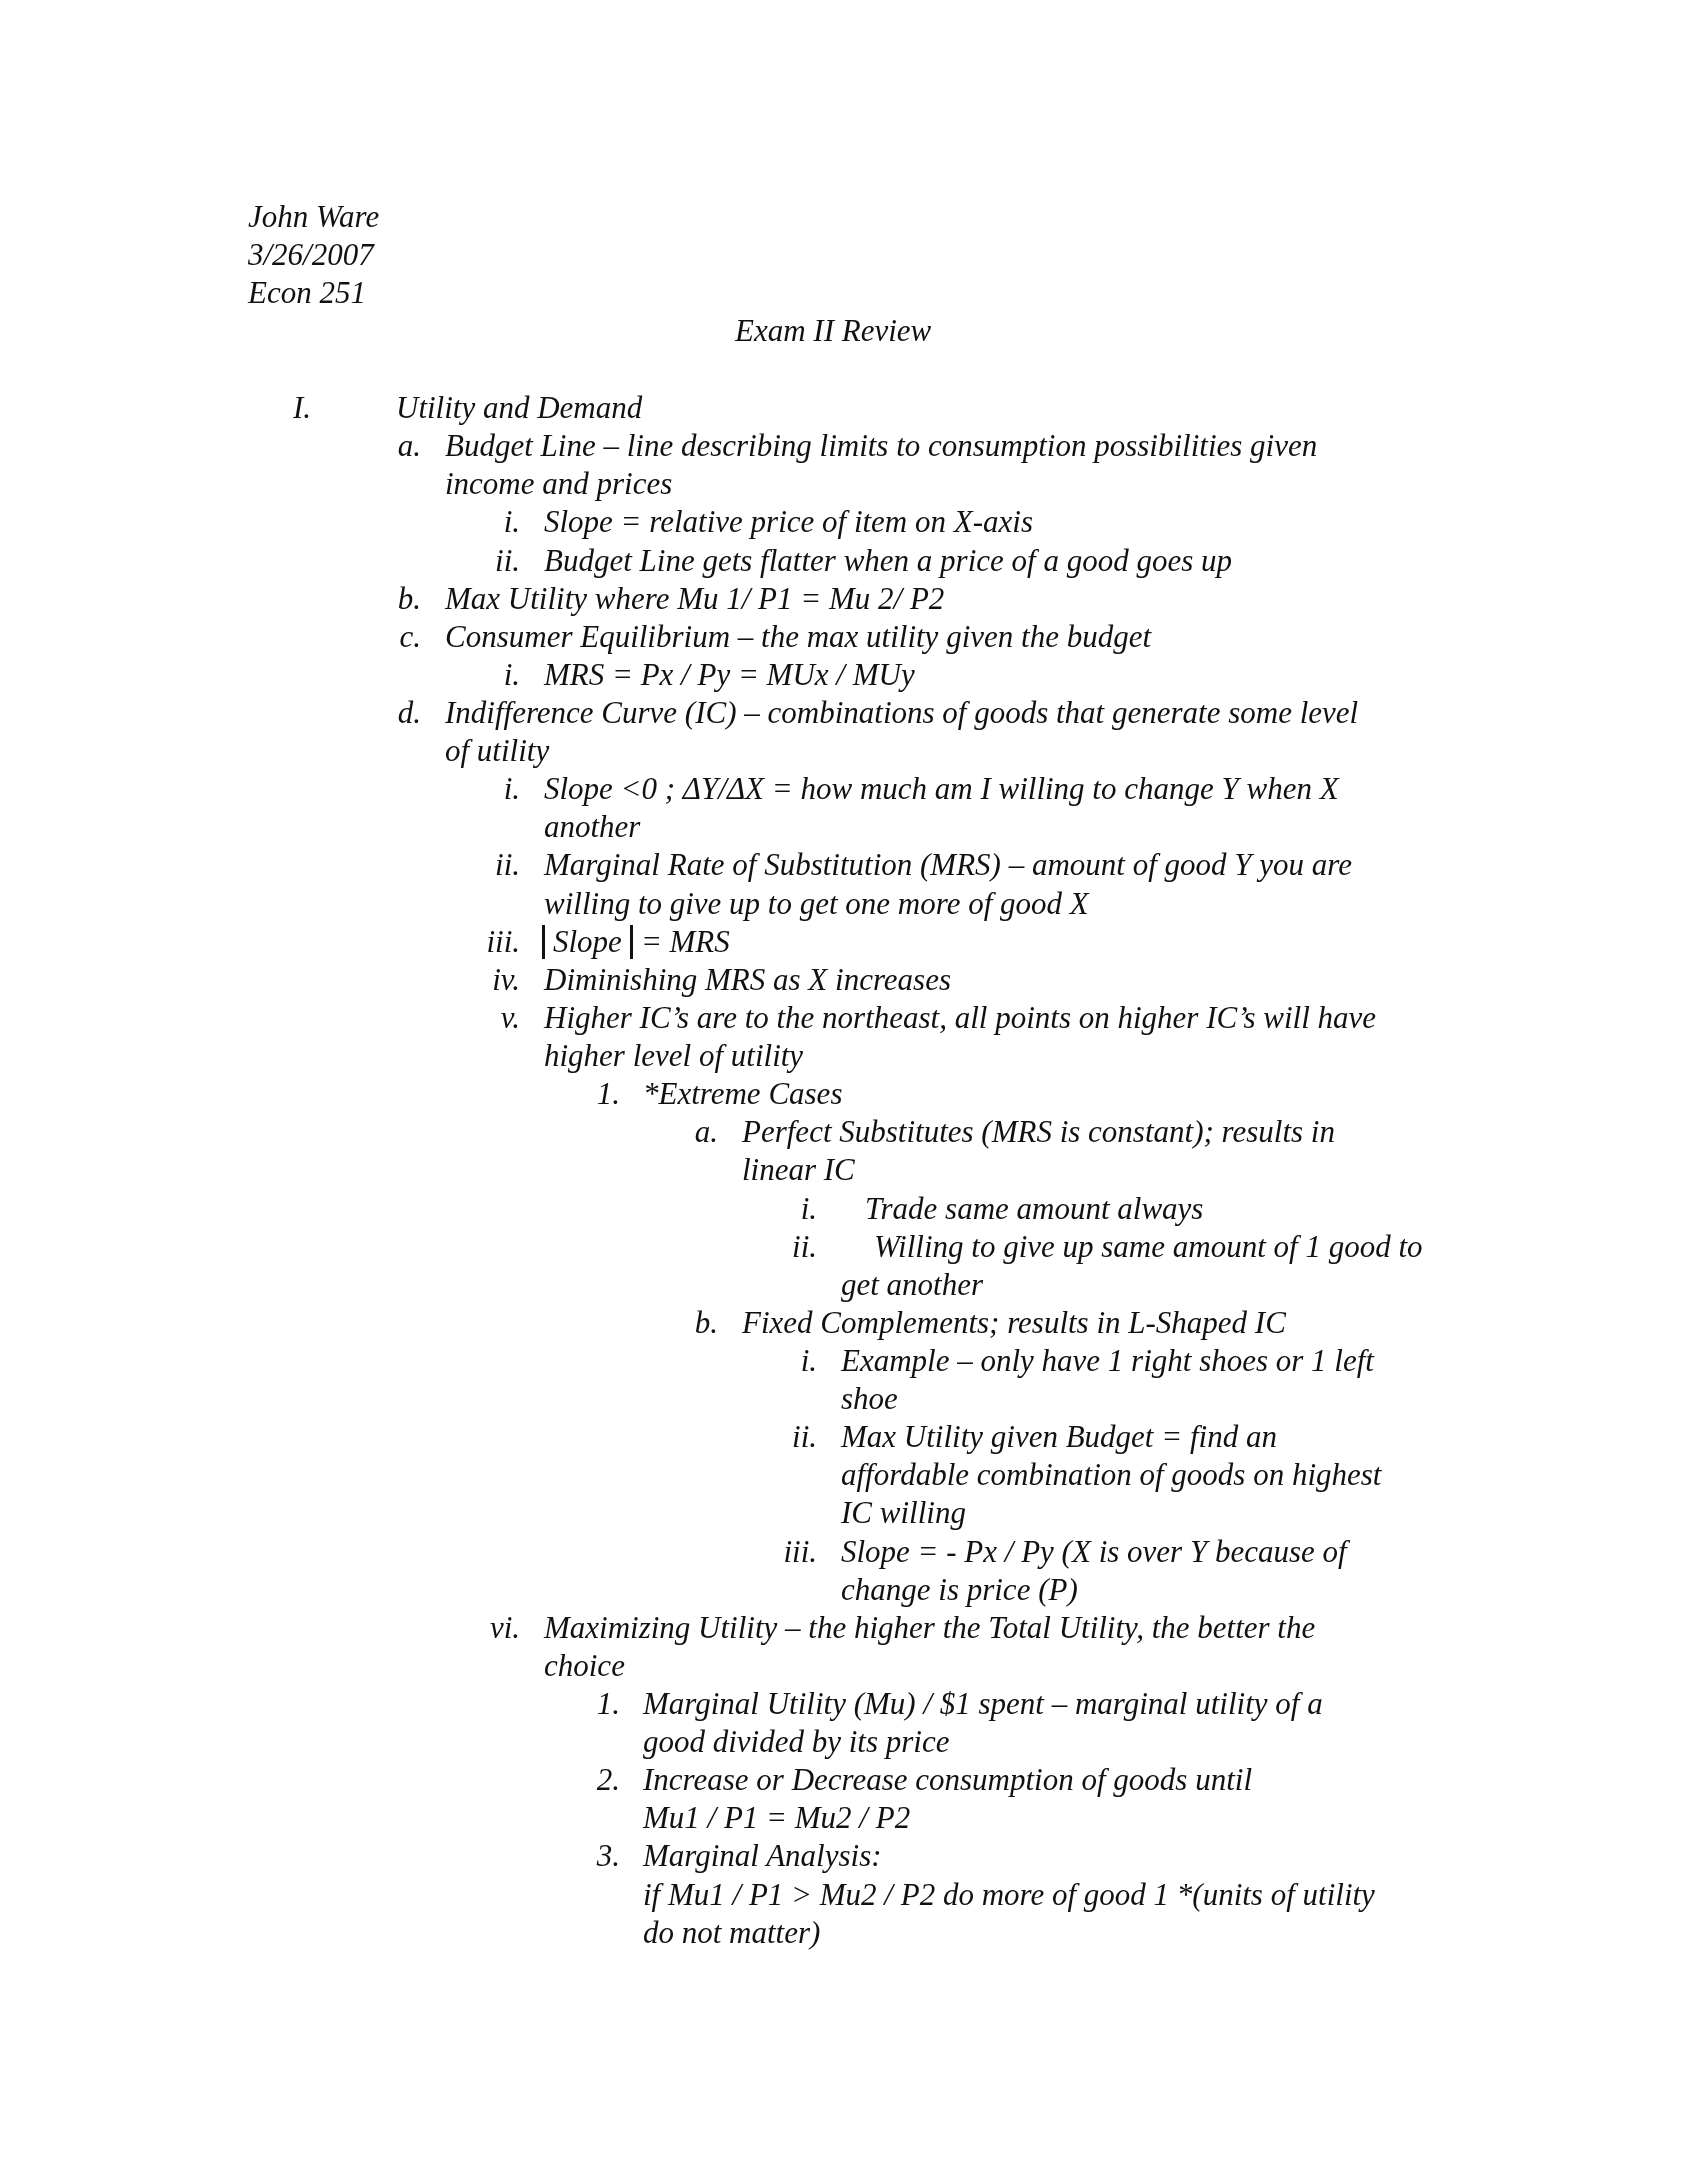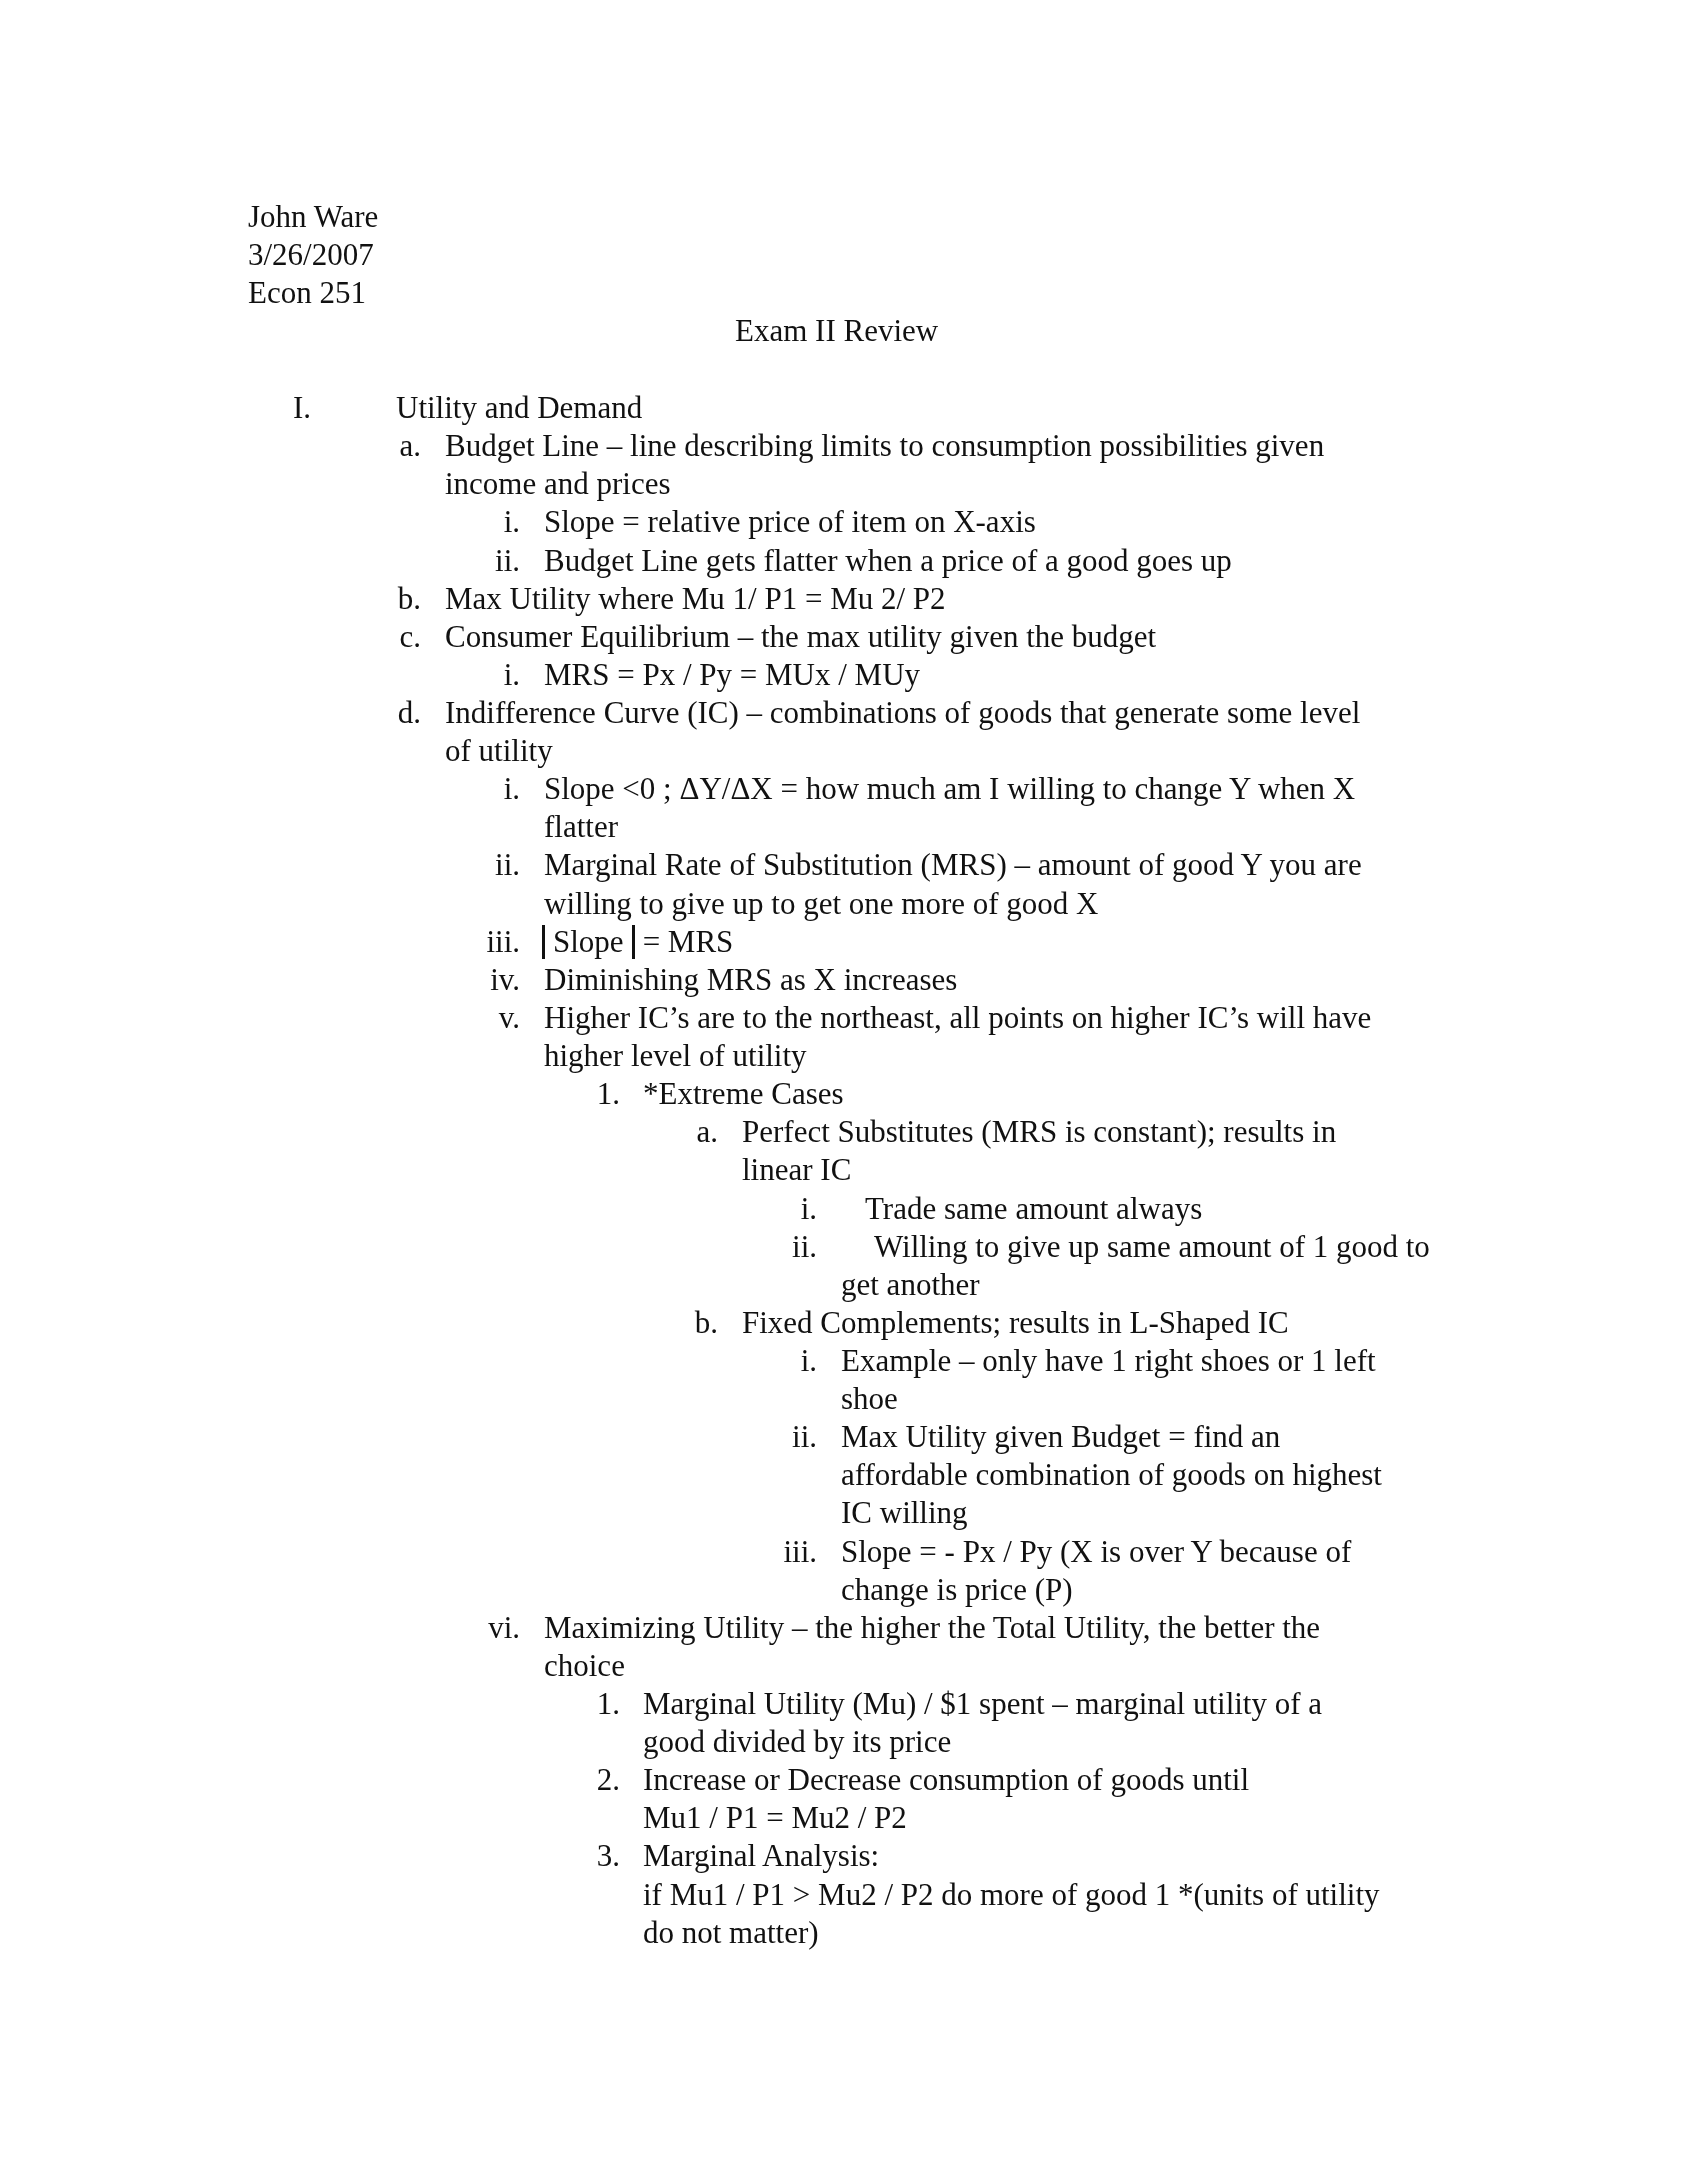--- a/index.html
+++ b/index.html
@@ -1,18 +1,18 @@
 <!DOCTYPE html>
 <html><head>
 <meta charset="utf-8">
 <style>
   html, body { margin: 0; padding: 0; background: #ffffff; }
   body { width: 1683px; height: 2178px; position: relative; overflow: hidden;
          font-family: "Liberation Serif", "DejaVu Serif", serif; color: #111111; }
-  .page { position: absolute; left: 0; top: 0; width: 1683px; height: 2178px; }
+  .page { position: absolute; left: 0; top: 0; width: 1683px; height: 2178px; font-style: italic; }
   .line { position: absolute; font-size: 31px; line-height: 38px; white-space: nowrap; }
   .marker { position: absolute; font-size: 31px; line-height: 38px; white-space: nowrap; text-align: right; }
   .title { position: absolute; font-size: 31px; line-height: 38px; white-space: nowrap; text-align: center; }
   .abs-bar { display: inline-block; width: 3px; height: 34px; background: #111; vertical-align: -7px; margin: 0 8px; }
 </style>
 </head>
 <body>
 
 <div class="page">
   <div class="line" style="left:248px; top:198px;">John Ware</div>
@@ -34,21 +34,21 @@
       <div class="line" style="left: 445px; top: 580px;">Max Utility where Mu 1/ P1 = Mu 2/ P2</div>
       <div class="marker" style="right: 1262px; top: 618px;">c.</div>
       <div class="line" style="left: 445px; top: 618px;">Consumer Equilibrium – the max utility given the budget</div>
       <div class="marker" style="right: 1163px; top: 656px;">i.</div>
       <div class="line" style="left: 544px; top: 656px;">MRS = Px / Py = MUx / MUy</div>
       <div class="marker" style="right: 1262px; top: 694px;">d.</div>
       <div class="line" style="left: 445px; top: 694px;">Indifference Curve (IC) – combinations of goods that generate some level</div>
       <div class="line" style="left: 445px; top: 732px;">of utility</div>
       <div class="marker" style="right: 1163px; top: 770px;">i.</div>
       <div class="line" style="left: 544px; top: 770px;">Slope &lt;0 ; ΔY/ΔX = how much am I willing to change Y when X</div>
-      <div class="line" style="left: 544px; top: 808px;">flatter</div>
+      <div class="line" style="left: 544px; top: 808px;">another</div>
       <div class="marker" style="right: 1163px; top: 846px;">ii.</div>
       <div class="line" style="left: 544px; top: 846px;">Marginal Rate of Substitution (MRS) – amount of good Y you are</div>
       <div class="line" style="left: 544px; top: 885px;">willing to give up to get one more of good X</div>
       <div class="marker" style="right: 1163px; top: 923px;">iii.</div>
       <div class="line" style="left: 534px; top: 923px;"><span class="abs-bar"></span><span>Slope</span><span class="abs-bar"></span><span>= MRS</span></div>
       <div class="marker" style="right: 1163px; top: 961px;">iv.</div>
       <div class="line" style="left: 544px; top: 961px;">Diminishing MRS as X increases</div>
       <div class="marker" style="right: 1163px; top: 999px;">v.</div>
       <div class="line" style="left: 544px; top: 999px;">Higher IC’s are to the northeast, all points on higher IC’s will have</div>
       <div class="line" style="left: 544px; top: 1037px;">higher level of utility</div>

